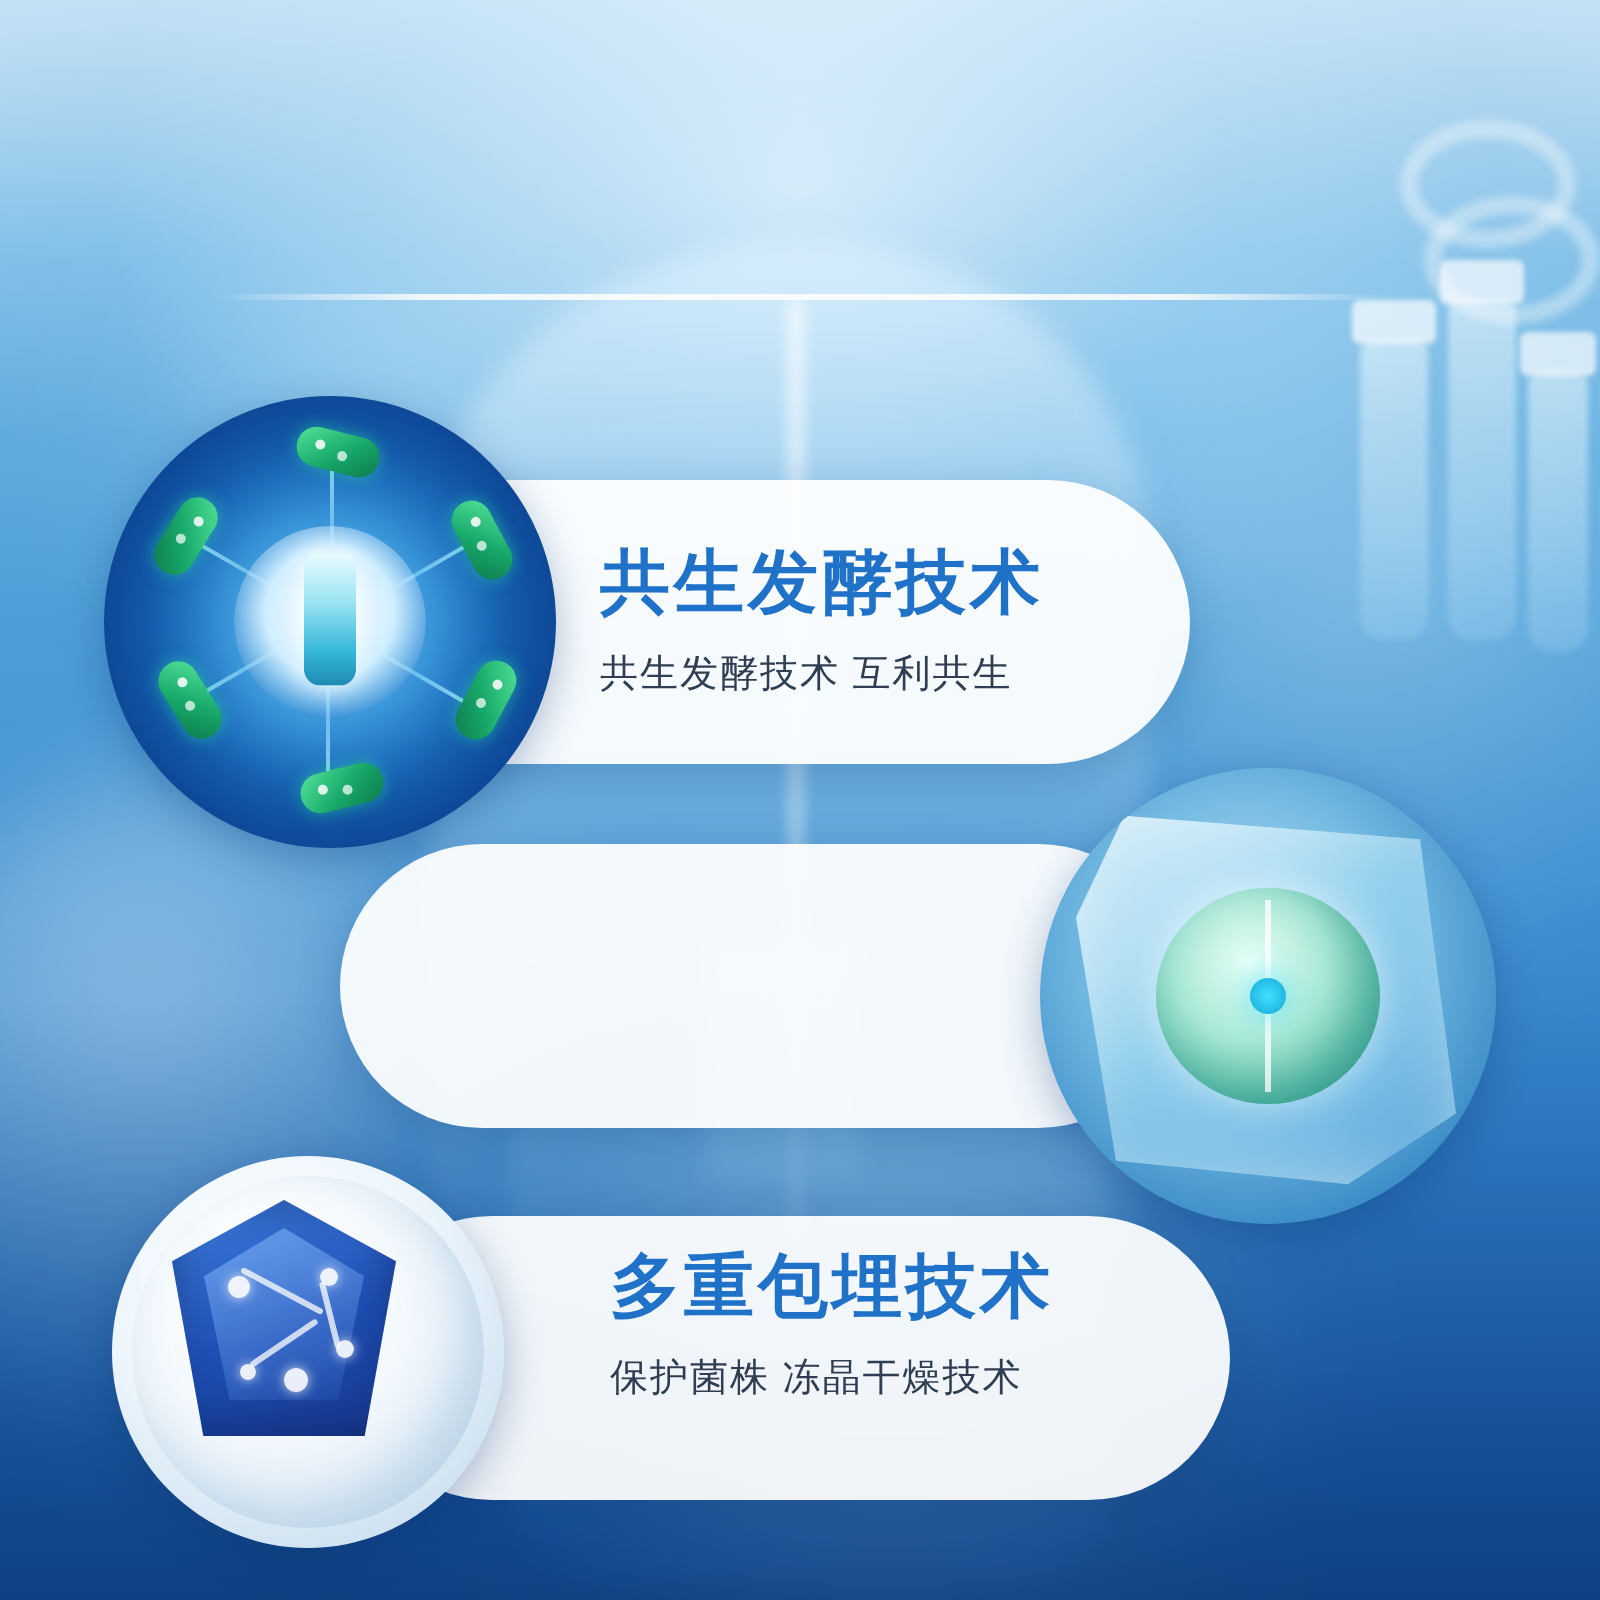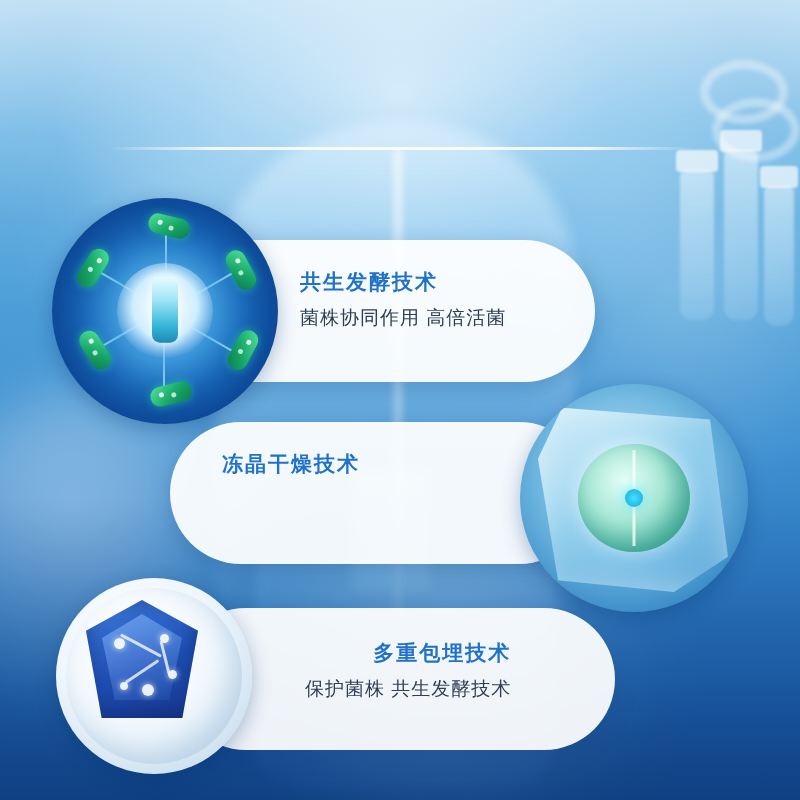--- a/index.html
+++ b/index.html
@@ -125,21 +125,21 @@
   
   .pill {
     position: absolute;
     background: rgba(255,255,255,0.93);
     border-radius: 90px;
     box-shadow: 0 6px 22px rgba(10,55,115,0.22);
   }
   .pill-text { position: absolute; }
   .pill-title {
     color: #1f72c8;
-    font-size: 21px;
+    font-size: 35px;
     font-weight: bold;
     letter-spacing: 2px;
     white-space: nowrap;
   }
   .pill-sub {
     color: #2f3e52;
     font-size: 19px;
     margin-top: 9px;
     letter-spacing: 1px;
     white-space: nowrap;
@@ -294,21 +294,21 @@
   <div class="bg-blob blob1"></div>
   <div class="bg-blob blob2"></div>
   <div class="bottom-shade"></div>
   <div class="top-light"></div>
 
   <div class="title-rule"></div>
 
   <div class="pill" style="left:175px; top:240px; width:420px; height:142px;"></div>
   <div class="pill-text" style="left:300px; top:268px;">
     <div class="pill-title">共生发酵技术</div>
-    <div class="pill-sub">菌株协同作用 高倍活菌</div>
+    <div class="pill-sub">共生发酵技术 互利共生</div>
   </div>
 
   <div class="bubble" style="left:52px; top:198px; width:226px; height:226px;">
     <div class="b1-bg"></div>
     <div class="link" style="left:113px; top:113px; width:78px; transform-origin:0 0; transform:rotate(-90deg);"></div>
     <div class="link" style="left:113px; top:113px; width:78px; transform-origin:0 0; transform:rotate(-30deg);"></div>
     <div class="link" style="left:113px; top:113px; width:78px; transform-origin:0 0; transform:rotate(30deg);"></div>
     <div class="link" style="left:113px; top:113px; width:78px; transform-origin:0 0; transform:rotate(90deg);"></div>
     <div class="link" style="left:113px; top:113px; width:78px; transform-origin:0 0; transform:rotate(150deg);"></div>
     <div class="link" style="left:113px; top:113px; width:78px; transform-origin:0 0; transform:rotate(210deg);"></div>
@@ -317,36 +317,35 @@
     <div class="germ" style="left:96px; top:18px; transform:rotate(14deg);"></div>
     <div class="germ" style="left:168px; top:62px; transform:rotate(62deg);"></div>
     <div class="germ" style="left:170px; top:142px; transform:rotate(118deg);"></div>
     <div class="germ" style="left:98px; top:186px; transform:rotate(-14deg);"></div>
     <div class="germ" style="left:22px; top:142px; transform:rotate(58deg);"></div>
     <div class="germ" style="left:20px; top:60px; transform:rotate(122deg);"></div>
   </div>
 
   <div class="pill" style="left:170px; top:422px; width:420px; height:142px;"></div>
   <div class="pill-text" style="left:222px; top:450px;">
-    <div class="pill-title">冻晶干燥技术</div>
   </div>
 
   <div class="bubble" style="left:520px; top:384px; width:228px; height:228px;">
     <div class="b2-bg"></div>
     <div class="ice"></div>
     <div class="capsule">
       <div class="capsule-split"></div>
     </div>
     <div class="capsule-dot"></div>
   </div>
 
   <div class="pill" style="left:175px; top:608px; width:440px; height:142px;"></div>
-  <div class="pill-text" style="left:305px; top:639px;text-align:right;">
+  <div class="pill-text" style="left:305px; top:620px;">
     <div class="pill-title">多重包埋技术</div>
-    <div class="pill-sub">保护菌株 共生发酵技术</div>
+    <div class="pill-sub">保护菌株 冻晶干燥技术</div>
   </div>
 
   <div class="bubble" style="left:56px; top:578px; width:196px; height:196px;">
     <div class="b3-bg"></div>
     <div class="shell"></div>
     <div class="cut"></div>
     <div class="cut-inner"></div>
     <div class="mol-bar" style="left:62px; top:66px; width:46px; transform:rotate(28deg);"></div>
     <div class="mol-bar" style="left:66px; top:92px; width:40px; transform:rotate(-34deg);"></div>
     <div class="mol-bar" style="left:92px; top:78px; width:34px; transform:rotate(76deg);"></div>

